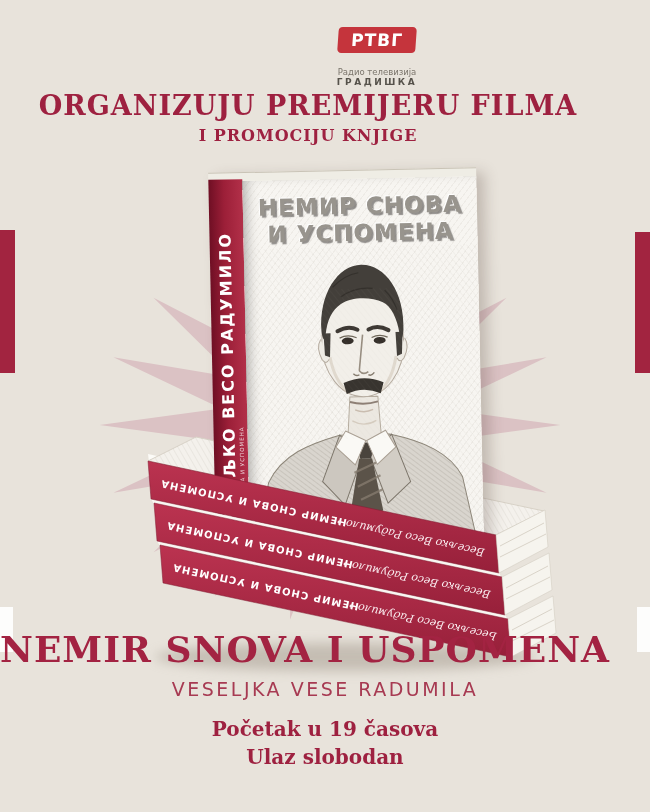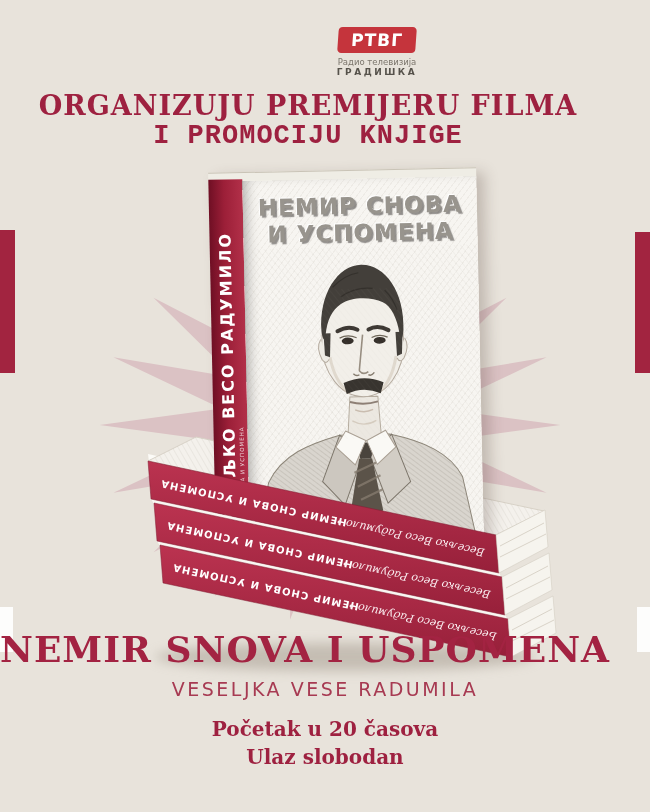--- a/index.html
+++ b/index.html
@@ -22,27 +22,27 @@
   #kc-square{width:46px;height:46px;margin:0 auto;box-sizing:border-box;
      border-style:solid;border-width:13px;
      border-top-color:#f0ece1;border-right-color:#dcd7c8;
      border-bottom-color:#30302e;border-left-color:#6f6d6b;background:transparent;}
   .kc-l1{font-family:"DejaVu Sans",sans-serif;font-weight:bold;font-size:8.5px;color:#46423c;margin-top:3px;}
   .kc-l2{font-family:"DejaVu Sans",sans-serif;font-size:8.5px;color:#8e887d;letter-spacing:1px;}
   #rtvg-logo{left:334px;top:3px;width:86px;text-align:center;}
   #rtvg-box{width:78px;height:26px;margin:0 auto;background:#c5343c;border-radius:4px;
      color:#fff;font-family:"DejaVu Sans",sans-serif;font-weight:bold;font-size:17px;
      line-height:26px;letter-spacing:1px;transform:skewX(-4deg);}
-  .rtvg-l1{font-family:"DejaVu Sans",sans-serif;font-size:8.5px;color:#7b756c;margin-top:4px;}
+  .rtvg-l1{font-family:"DejaVu Sans",sans-serif;font-size:8.5px;color:#7b756c;margin-top:14px;}
   .rtvg-l2{font-family:"DejaVu Sans",sans-serif;font-weight:bold;font-size:9px;color:#56524b;letter-spacing:2.5px;}
 
   
   #heading{left:0;top:90px;width:616px;text-align:center;z-index:6;color:#9e2140;}
   #heading .h-line1{font-size:27px;font-weight:bold;letter-spacing:1px;line-height:31px;}
-  #heading .h-line2{font-size:27px;font-weight:bold;letter-spacing:1px;line-height:30px;font-family:Liberation Mono, monospace;}
+  #heading .h-line2{font-size:16px;font-weight:bold;letter-spacing:1px;line-height:30px;}
 
   
   #standing-book{left:212px;top:170px;width:268px;height:372px;z-index:4;
      transform:rotate(-1.2deg);box-shadow:8px 5px 14px rgba(80,60,50,.25);}
   #book-pages-top{left:0;top:0;width:268px;height:9px;background:#efede5;
      border-top:1px solid #c9c3b6;border-bottom:1px solid #d8d2c5;}
   #book-spine{left:0;top:7px;width:34px;height:365px;
      background:linear-gradient(90deg,#6f0f24,#9c1f38 45%,#b23049);}
   #spine-title{left:6px;top:352px;transform:rotate(-90deg);transform-origin:0 0;
      white-space:nowrap;color:#fff;font-family:"DejaVu Sans",sans-serif;
@@ -203,15 +203,15 @@
   <text class="stack-spine-author" transform="translate(485,549) rotate(192)" text-anchor="start">Весељко Весо Радумило •</text>
   <text class="stack-spine-title" transform="translate(167,522) rotate(192)" text-anchor="end">НЕМИР СНОВА И УСПОМЕНА</text>
   <text class="stack-spine-author" transform="translate(491,591) rotate(192)" text-anchor="start">Весељко Весо Радумило •</text>
   <text class="stack-spine-title" transform="translate(173,564) rotate(192)" text-anchor="end">НЕМИР СНОВА И УСПОМЕНА</text>
   <text class="stack-spine-author" transform="translate(497,633) rotate(192)" text-anchor="start">Весељко Весо Радумило •</text>
 </svg>
 
 <div id="footer-title" class="abs">NEMIR SNOVA I USPOMENA</div>
 <div id="footer-subtitle" class="abs">VESELJKA VESE RADUMILA</div>
 <div id="footer-details" class="abs">
-  <div>Početak u 20 časova</div>
+  <div>Početak u 19 časova</div>
   <div>Ulaz slobodan</div>
 </div>
 
 </body></html>

